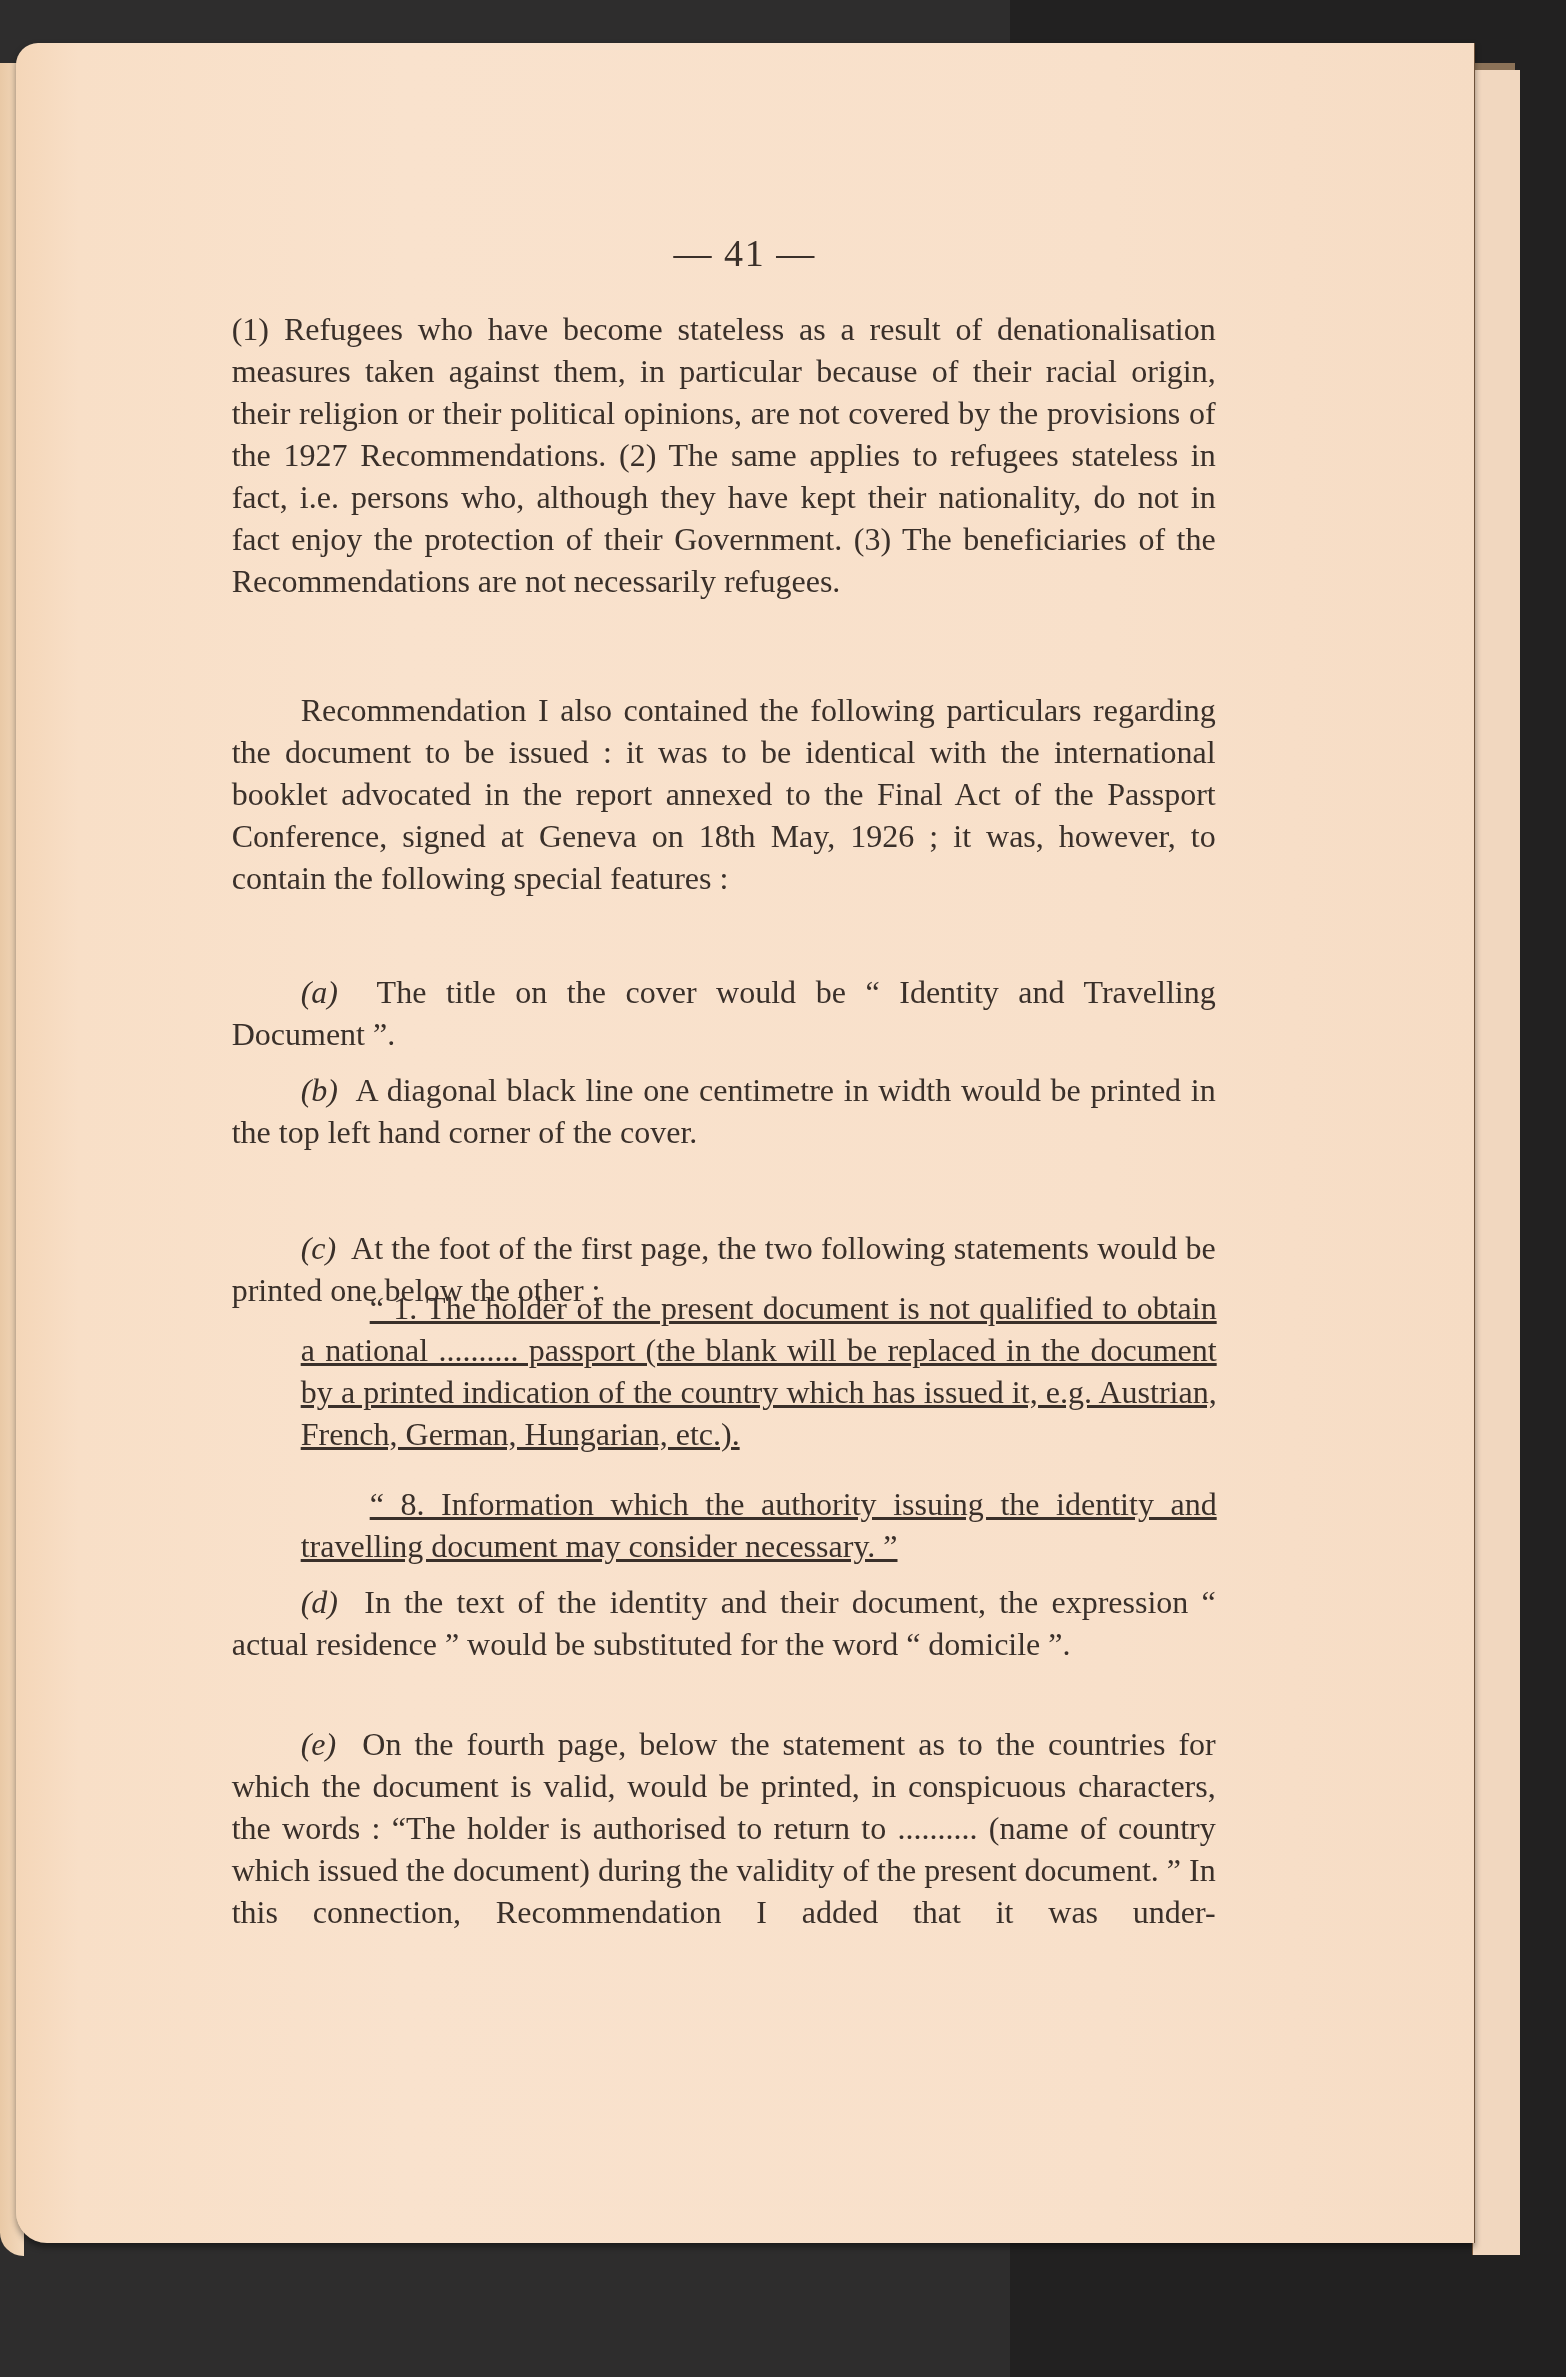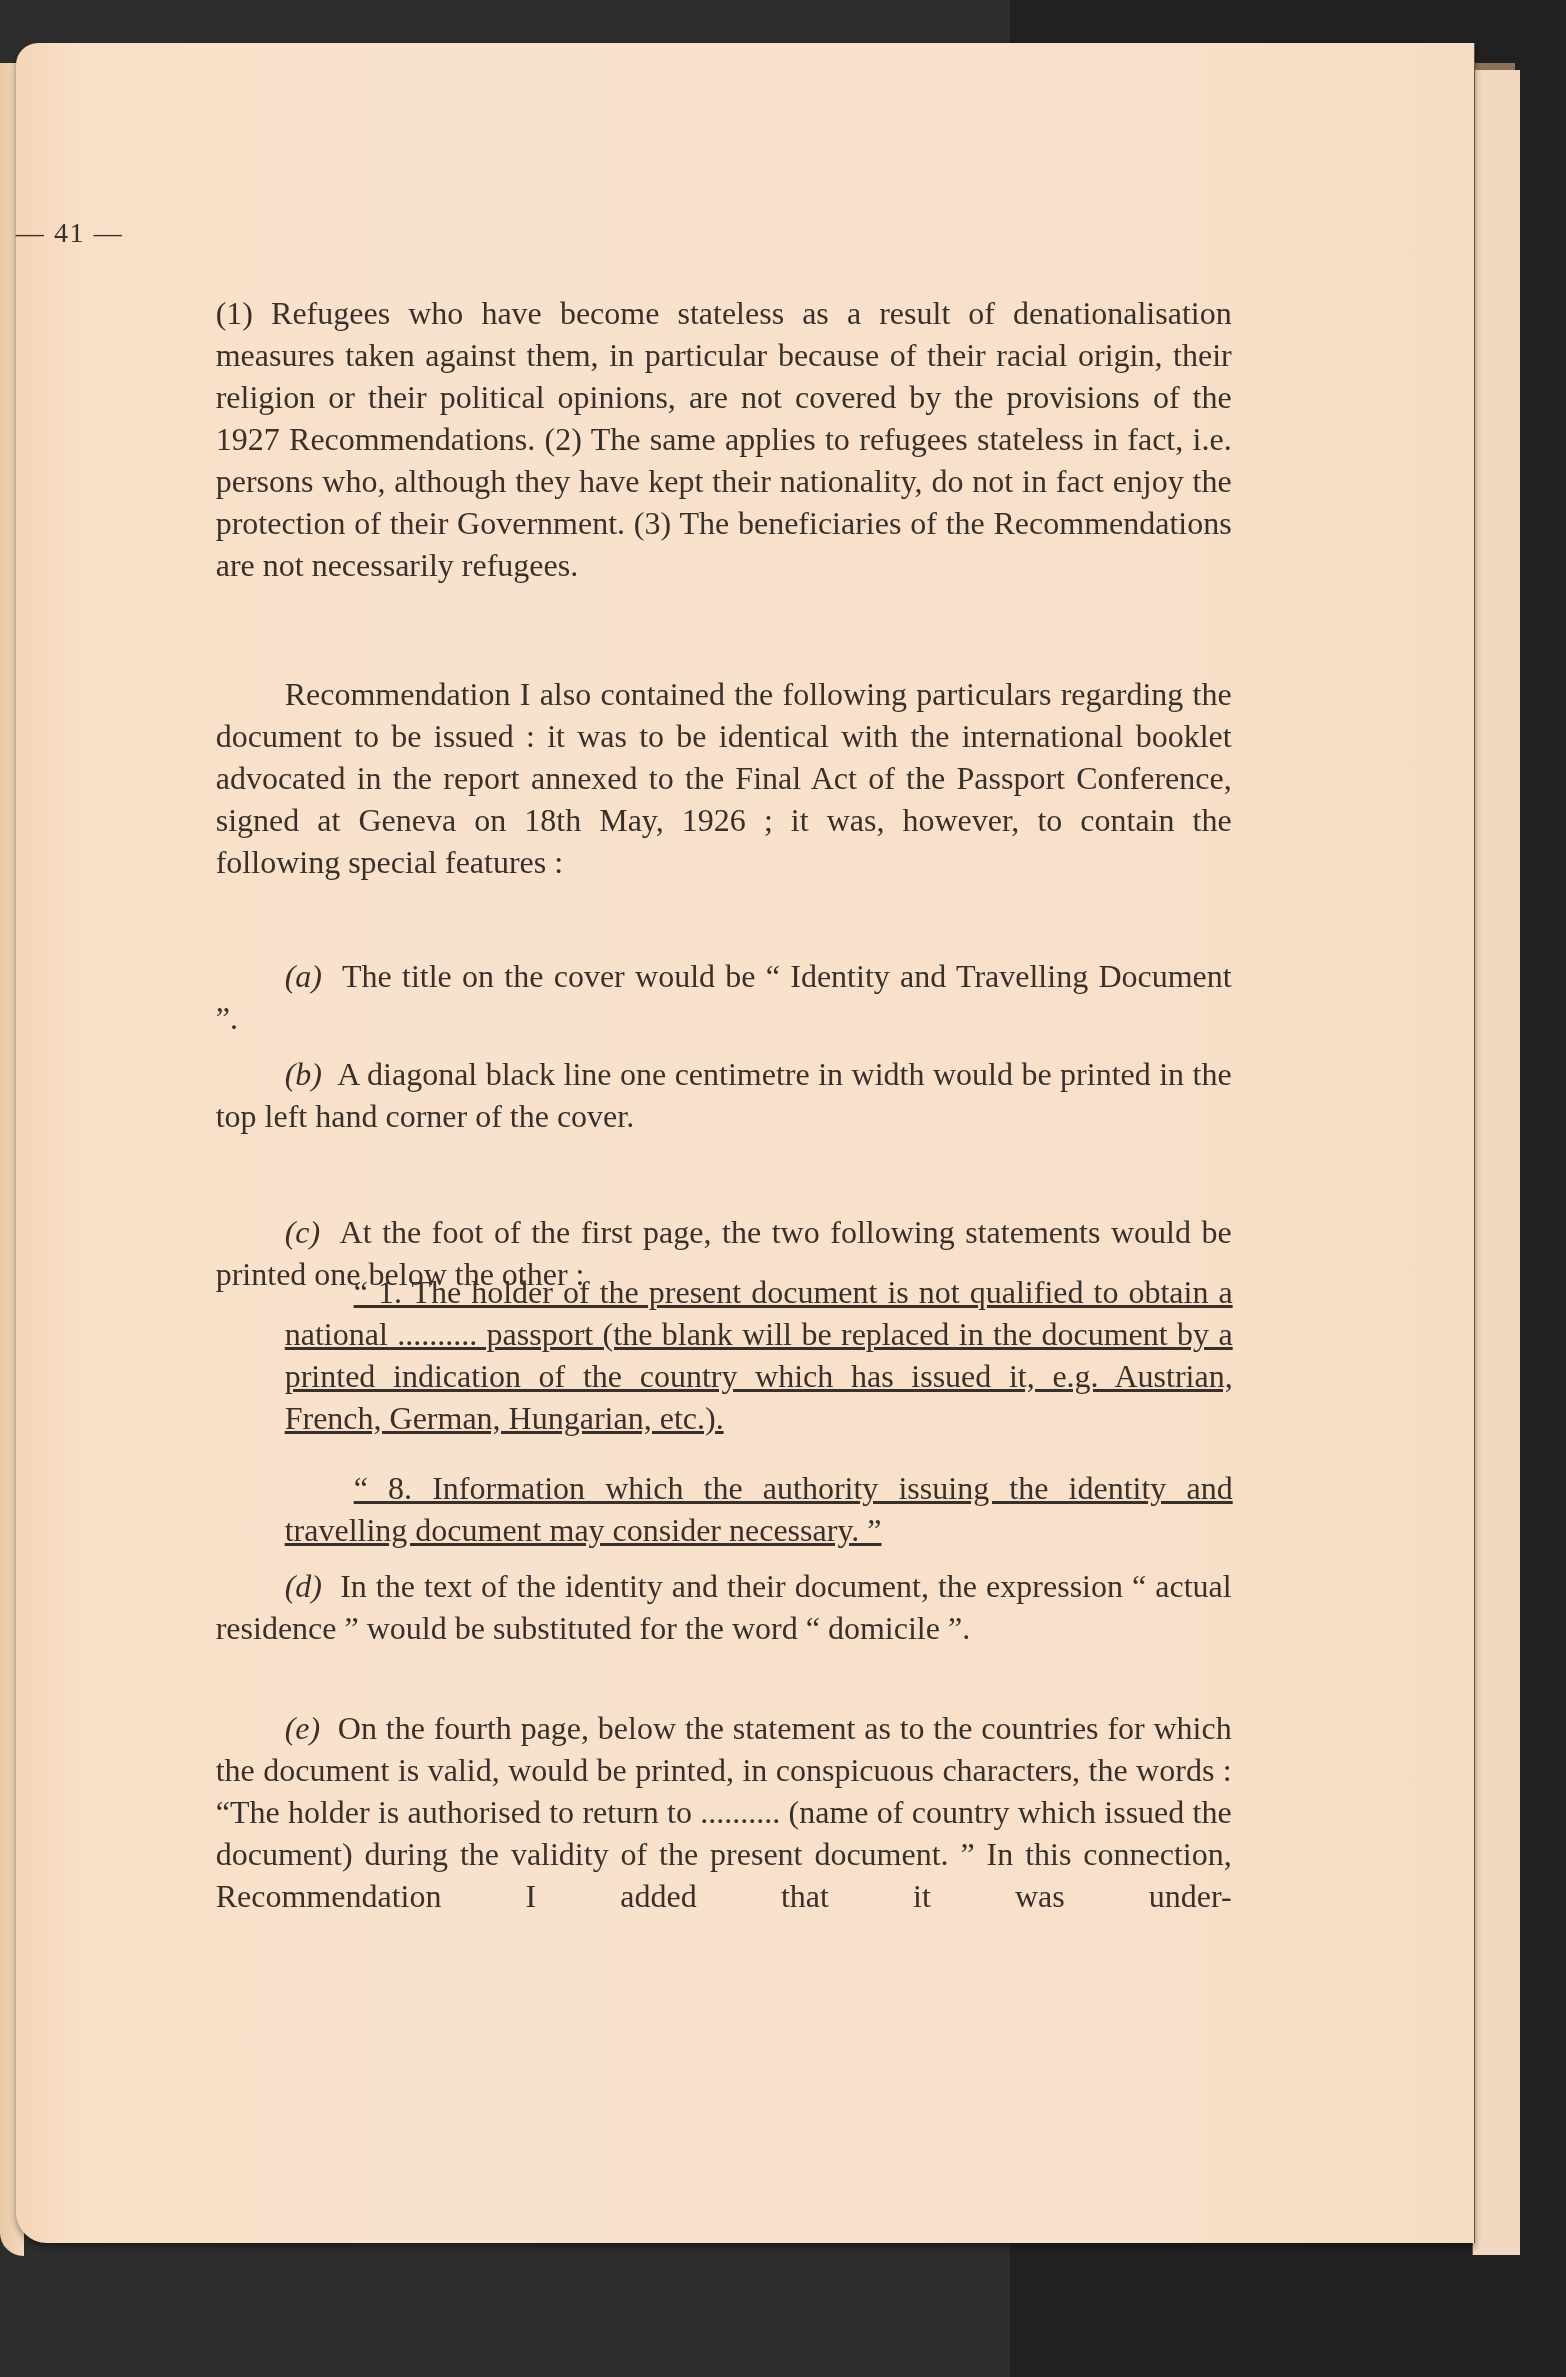--- a/index.html
+++ b/index.html
@@ -27,24 +27,24 @@
     border-right:1.6px solid #6e523a;
     border-radius:22px 0 0 31px;
     box-shadow:0 3.1px 6.3px rgba(0,0,0,0.4);
   }
   .text {
     position:absolute; left:200px; top:0; width:1016px;
     color:#3a302a; font-size:32px; line-height:42px;
     text-align:justify;
   }
   .page-num {
-    position:absolute; left:0; width:1458px; top:174px; 
-    font-size:28px; color:#3a302a; letter-spacing:1.6px;
+    position:absolute; left:0; width:1458px; top:188px; text-align:center;
+    font-size:38px; color:#3a302a; letter-spacing:1.6px;
   }
-  .p { margin:0; text-align:justify; }
+  .p { margin:16px; text-align:justify; }
   .indent { text-indent:69px; }
   .block { position:absolute; left:0; width:1016px; }
   .quote { position:absolute; left:69px; width:948px; }
   .qindent { text-indent:69px;text-decoration:underline; }
   i { font-style:italic; }
 </style>
 </head>
 <body>
 
 <div class="bg-right"></div>

